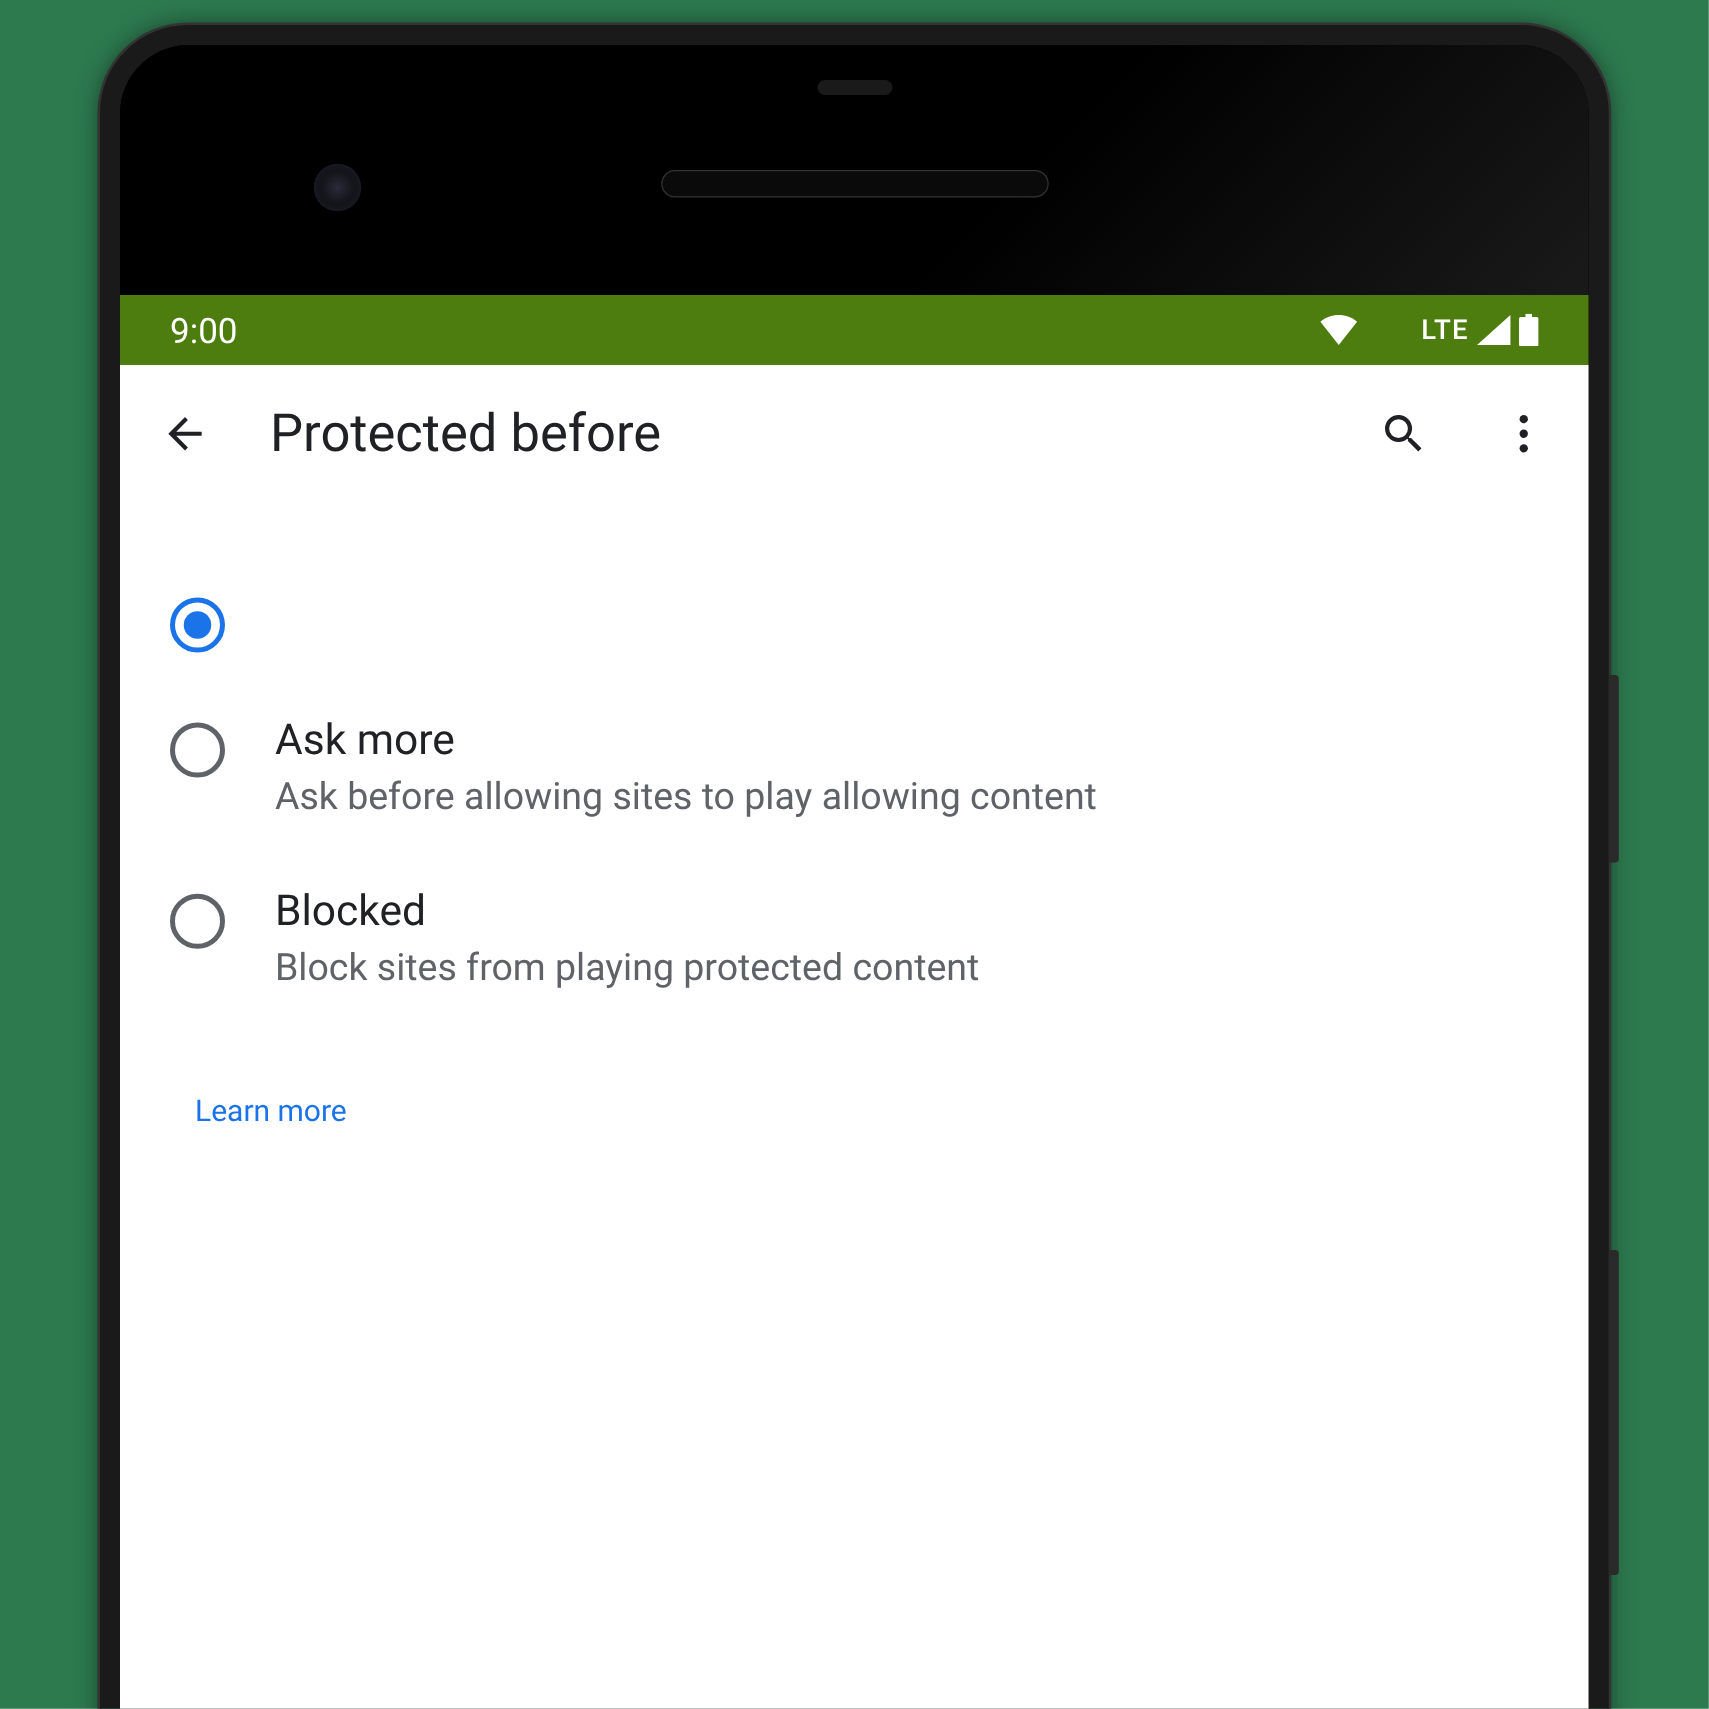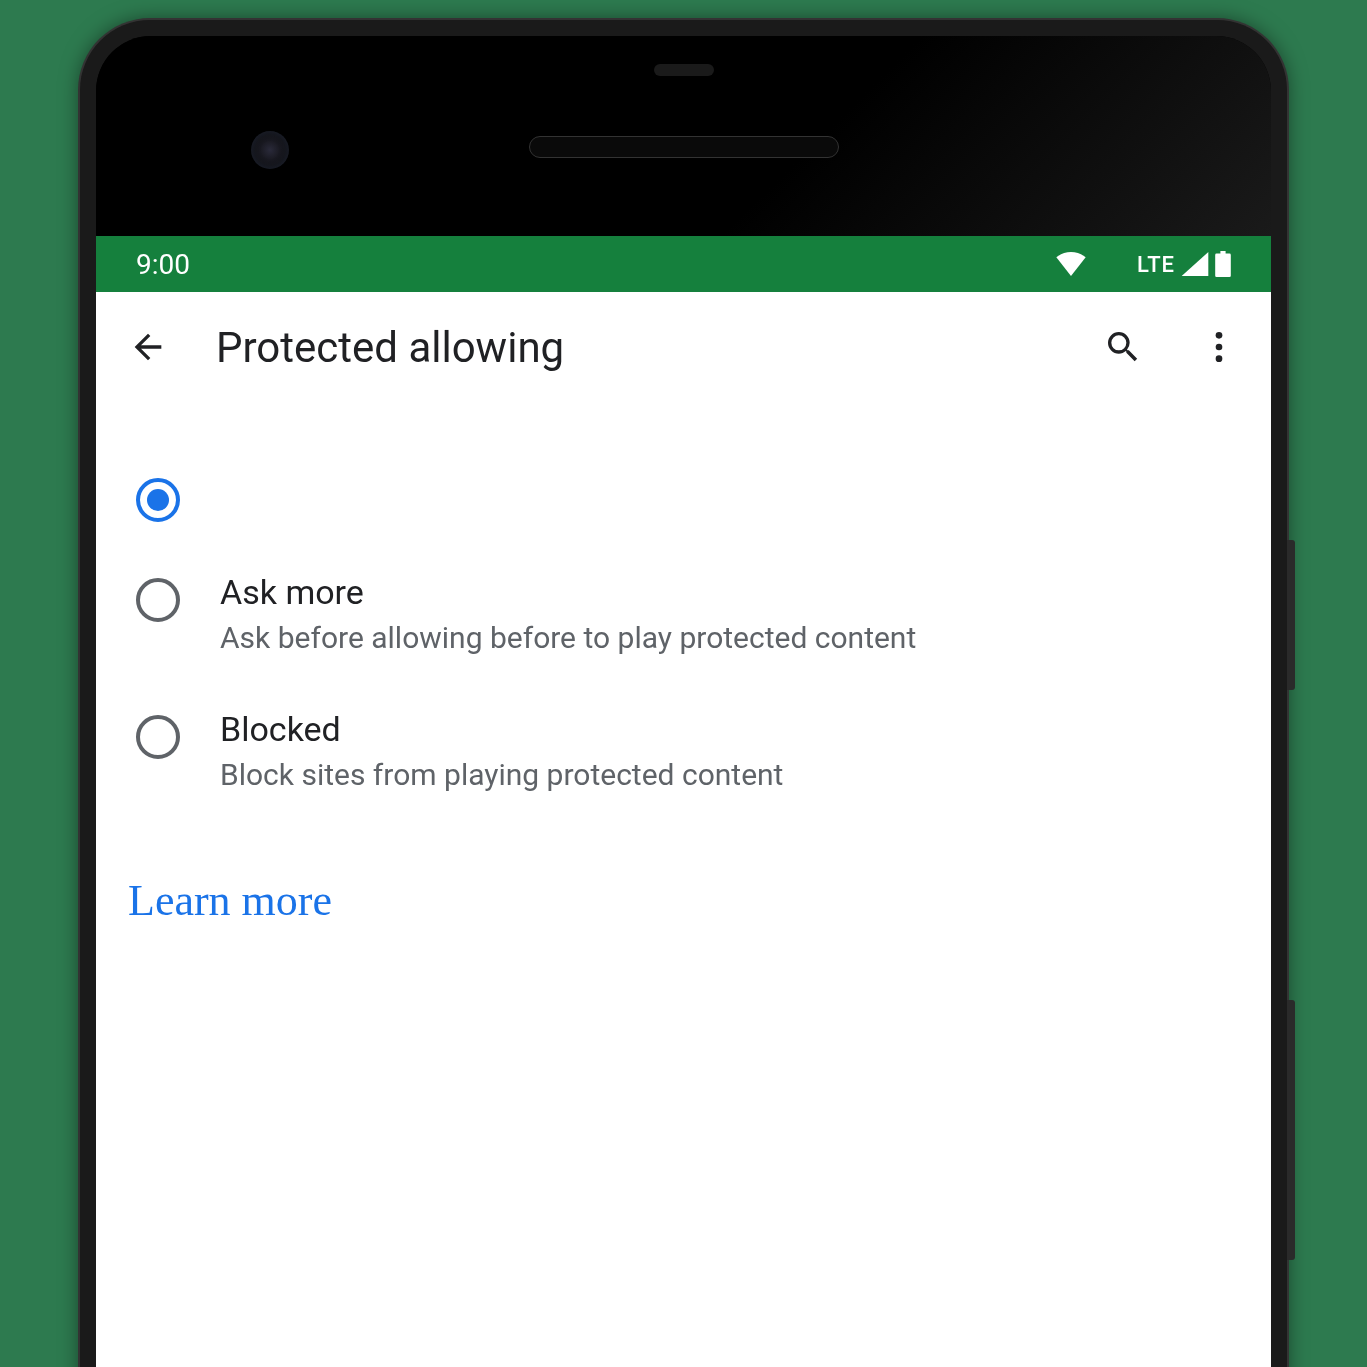--- a/index.html
+++ b/index.html
@@ -68,21 +68,21 @@
   transform: translateX(-50%);
   width: 60px;
   height: 12px;
   background: #1a1a1a;
   border-radius: 6px;
 }
 
 
 .status-bar {
   height: 56px;
-  background: #15803d;
+  background: #4d7c0f;
   color: #fff;
   display: flex;
   align-items: center;
   justify-content: space-between;
   padding: 0 40px;
   font-size: 28px;
   font-weight: 400;
 }
 
 .status-right {
@@ -190,25 +190,24 @@
 }
 
 .option-desc {
   font-size: 30px;
   color: #5f6368;
   line-height: 1.35;
 }
 
 .learn-more {
   display: inline-block;
-  margin: 50px 0 0 32px;
-  font-size: 44px;
+  margin: 50px 0 0 60px;
+  font-size: 24px;
   color: #1a73e8;
   cursor: pointer;
-  font-family: Liberation Serif, serif;
 }
 
 
 .side-btn {
   position: absolute;
   right: -8px;
   width: 8px;
   background: #2a2a2a;
   border-radius: 0 3px 3px 0;
 }
@@ -245,21 +244,21 @@
     </div>
 
     <div class="screen">
 
       <div class="app-bar">
         <div class="back-btn">
           <svg width="40" height="40" viewBox="0 0 24 24">
               <path fill="#202124" d="M20 11H7.8l5.6-5.6L12 4l-8 8 8 8 1.4-1.4L7.8 13H20z"></path>
             </svg>
         </div>
-        <div class="app-title">Protected allowing</div>
+        <div class="app-title">Protected before</div>
         <div class="action-btn">
           <svg width="40" height="40" viewBox="0 0 24 24">
               <path fill="#202124" d="M15.5 14h-.8l-.3-.3A6.5 6.5 0 0016 9.5 6.5 6.5 0 109.5 16c1.6 0 3.1-.6 4.2-1.6l.3.3v.8l5 5 1.5-1.5-5-5zm-6 0A4.5 4.5 0 1114 9.5 4.5 4.5 0 019.5 14z"></path>
             </svg>
         </div>
         <div class="action-btn">
           <svg width="40" height="40" viewBox="0 0 24 24">
               <circle fill="#202124" cx="12" cy="5" r="2"></circle>
               <circle fill="#202124" cx="12" cy="12" r="2"></circle>
               <circle fill="#202124" cx="12" cy="19" r="2"></circle>
@@ -276,21 +275,21 @@
               </div>
           </div>
         </div>
 
         <div class="option-row">
           <div class="radio">
             <div class="radio-outer"></div>
           </div>
           <div class="option-text">
             <div class="option-title">Ask more</div>
-            <div class="option-desc">Ask before allowing before to play protected content</div>
+            <div class="option-desc">Ask before allowing sites to play allowing content</div>
           </div>
         </div>
 
         <div class="option-row">
           <div class="radio">
             <div class="radio-outer"></div>
           </div>
           <div class="option-text">
             <div class="option-title">Blocked</div>
             <div class="option-desc">Block sites from playing protected content</div>

